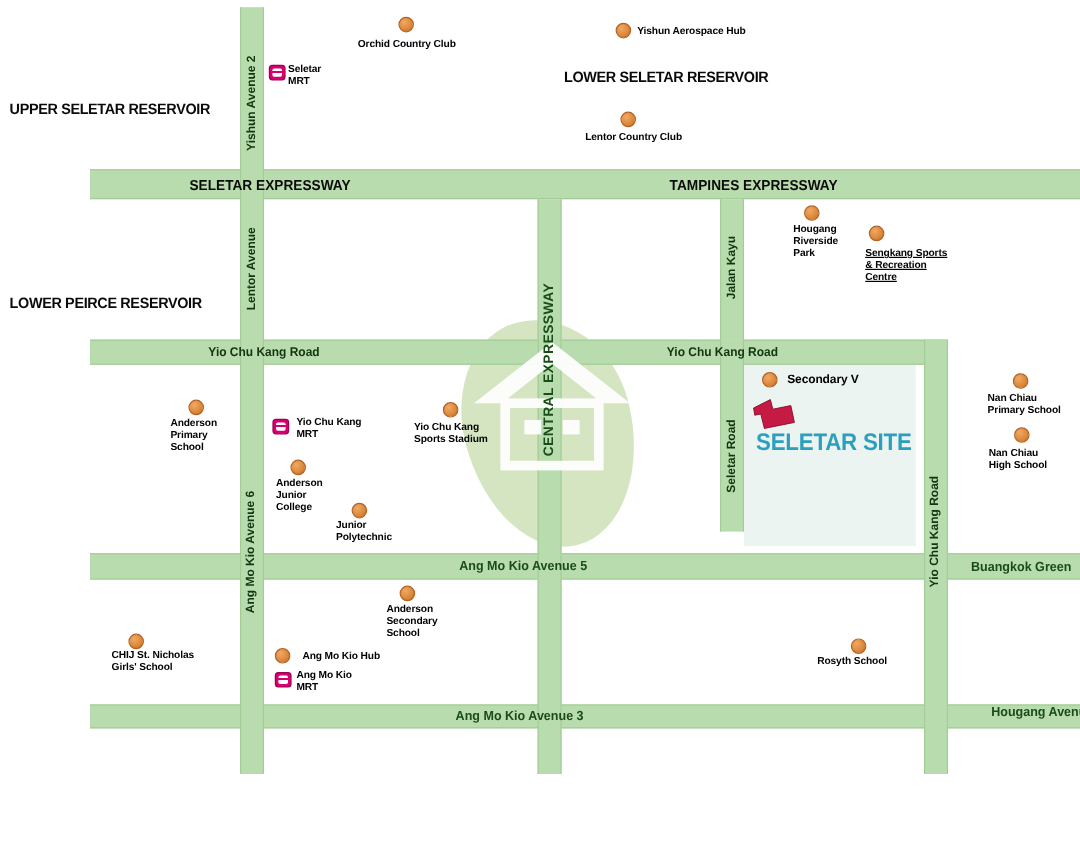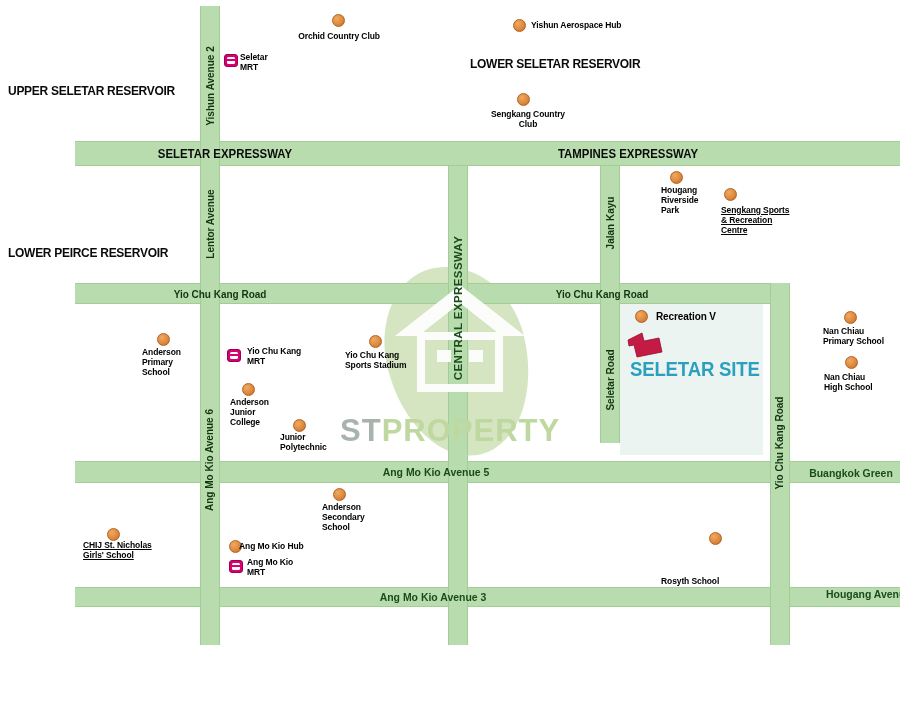--- a/index.html
+++ b/index.html
@@ -67,21 +67,20 @@
   <div class="vroad z2" style="left:600px;top:166px;width:20px;height:117px;"></div>
   <div class="vroad z2" style="left:600px;top:283px;width:20px;height:160px;"></div>
   <div class="vroad z2" style="left:770px;top:283px;width:20px;height:362px;"></div>
 
   <svg class="wm-house" width="150" height="132" viewBox="0 0 150 132">
     <polygon points="75,5 140,56 117,56 75,23 33,56 10,56" fill="#ffffff"></polygon>
     <rect x="36" y="56" width="78" height="52" fill="none" stroke="#ffffff" stroke-width="8"></rect>
     <rect x="52" y="70" width="14" height="12" fill="#ffffff"></rect>
     <rect x="84" y="70" width="14" height="12" fill="#ffffff"></rect>
   </svg>
-  <div class="wm-text"><span class="wm-st">ST</span><span class="wm-prop">PROPERTY</span></div>
 
   <div class="res-label" style="left:8px;top:84px;">UPPER SELETAR RESERVOIR</div>
   <div class="res-label" style="left:470px;top:57px;">LOWER SELETAR RESERVOIR</div>
   <div class="res-label" style="left:8px;top:246px;">LOWER PEIRCE RESERVOIR</div>
 
   <div class="exp-label" style="left:225px;top:154px;">SELETAR EXPRESSWAY</div>
   <div class="exp-label" style="left:628px;top:154px;">TAMPINES EXPRESSWAY</div>
   <div class="road-label-sm" style="left:220px;top:294px;">Yio Chu Kang Road</div>
   <div class="road-label-sm" style="left:602px;top:294px;">Yio Chu Kang Road</div>
   <div class="ave-label" style="left:436px;top:472px;">Ang Mo Kio Avenue 5</div>
@@ -102,34 +101,34 @@
   </svg>
   <div class="site-label">SELETAR SITE</div>
 
   <span class="dot" style="left:332px;top:14px;"></span>
   <div class="poi-label center" style="left:296px;top:32px;width:86px;">Orchid Country Club</div>
 
   <span class="dot" style="left:513px;top:19px;"></span>
   <div class="poi-label" style="left:531px;top:21px;">Yishun Aerospace Hub</div>
 
   <span class="dot" style="left:517px;top:93px;"></span>
-  <div class="poi-label center" style="left:481px;top:110px;width:94px;">Sengkang Country Club</div>
+  <div class="poi-label center" style="left:481px;top:110px;width:94px;">Lentor Country Club</div>
 
   <span class="dot" style="left:670px;top:171px;"></span>
   <div class="poi-label" style="left:661px;top:186px;">Hougang
 Riverside
 Park</div>
 
   <span class="dot" style="left:724px;top:188px;"></span>
   <div class="poi-label" style="left:721px;top:206px;text-decoration:underline;">Sengkang Sports
 &amp; Recreation
 Centre</div>
 
   <span class="dot" style="left:635px;top:310px;"></span>
-  <div class="poi-label" style="left:656px;top:311px;font-size:10px;">Recreation V</div>
+  <div class="poi-label" style="left:656px;top:311px;font-size:10px;">Secondary V</div>
 
   <span class="dot" style="left:844px;top:311px;"></span>
   <div class="poi-label" style="left:823px;top:327px;">Nan Chiau
 Primary School</div>
 
   <span class="dot" style="left:845px;top:356px;"></span>
   <div class="poi-label" style="left:824px;top:373px;">Nan Chiau
 High School</div>
 
   <span class="dot" style="left:157px;top:333px;"></span>
@@ -149,28 +148,28 @@
   <span class="dot" style="left:293px;top:419px;"></span>
   <div class="poi-label" style="left:280px;top:433px;">Junior
 Polytechnic</div>
 
   <span class="dot" style="left:333px;top:488px;"></span>
   <div class="poi-label" style="left:322px;top:503px;">Anderson
 Secondary
 School</div>
 
   <span class="dot" style="left:107px;top:528px;"></span>
-  <div class="poi-label" style="left:83px;top:541px;text-decoration:underline;">CHIJ St. Nicholas
+  <div class="poi-label" style="left:93px;top:541px;">CHIJ St. Nicholas
 Girls' School</div>
 
   <span class="dot" style="left:229px;top:540px;"></span>
-  <div class="poi-label" style="left:239px;top:542px;">Ang Mo Kio Hub</div>
+  <div class="poi-label" style="left:252px;top:542px;">Ang Mo Kio Hub</div>
 
   <span class="dot" style="left:709px;top:532px;"></span>
-  <div class="poi-label" style="left:661px;top:546px;margin-top:31px;">Rosyth School</div>
+  <div class="poi-label" style="left:681px;top:546px;">Rosyth School</div>
 
   <span class="mrt-icon" style="left:224px;top:54px;">
       <span class="mrt-inner"></span>
     </span>
   <div class="poi-label" style="left:240px;top:53px;">Seletar
 MRT</div>
 
   <span class="mrt-icon" style="left:227px;top:349px;">
       <span class="mrt-inner"></span>
     </span>

